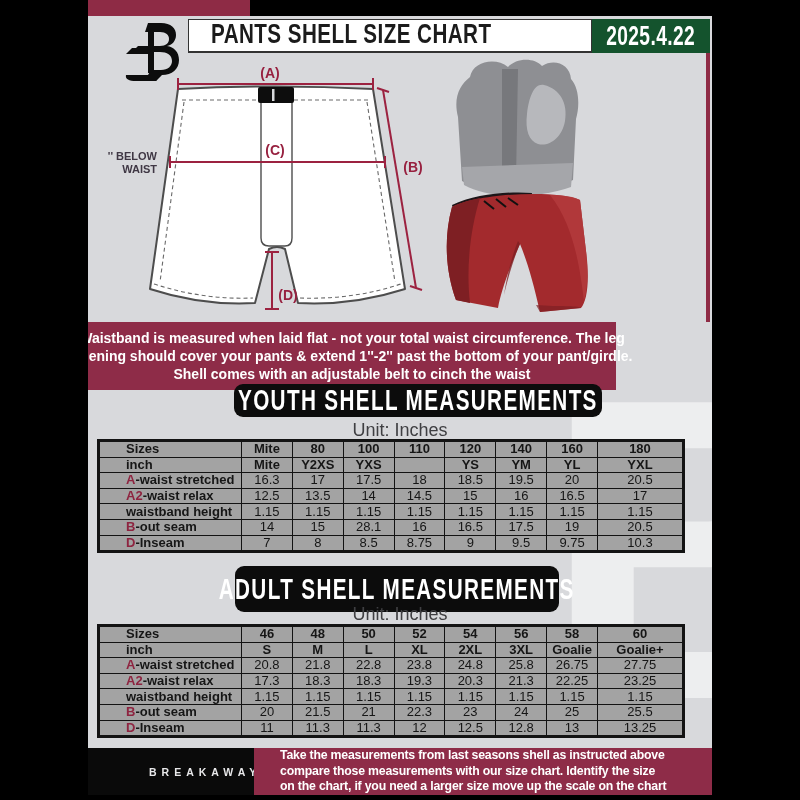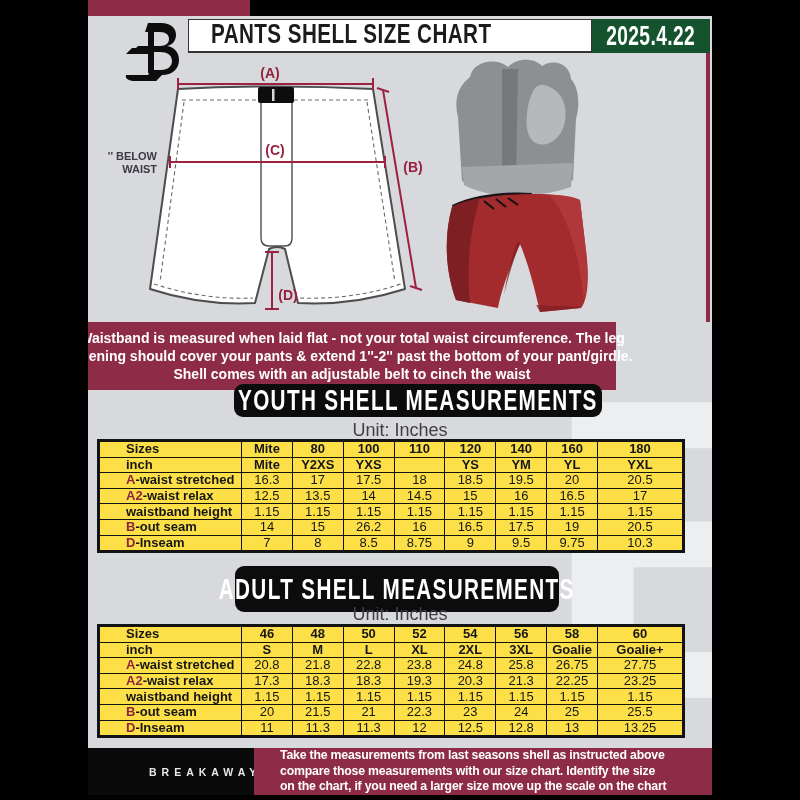--- a/index.html
+++ b/index.html
@@ -40,21 +40,21 @@
   .headBox .t{color:#fff;font-weight:bold;font-size:23px;letter-spacing:1.5px;white-space:nowrap;
               display:inline-block;transform:scale(.9,1.26);}
   #youthHead{left:146px;top:368px;width:368px;height:33px;}
   #adultHead{left:147px;top:550px;width:324px;height:46px;}
   .unit{position:absolute;left:0;width:624px;text-align:center;z-index:2;
         color:#3f3f42;font-size:18px;}
   #youthUnit{top:404px;}
   #adultUnit{top:588px;}
   
   .sizetable{position:absolute;left:9px;width:588px;border-collapse:collapse;table-layout:fixed;
-             background:#fde047;z-index:2;border:3px solid #131313;}
+             background:#a3a3a3;z-index:2;border:3px solid #131313;}
   #youthTable{top:423px;}
   #adultTable{top:608px;}
   .sizetable td{border:1.6px solid #131313;height:14.6px;font-size:13px;line-height:14px;
                 padding:0;text-align:center;color:#161616;overflow:hidden;white-space:nowrap;}
   .sizetable td.lbl{text-align:left;padding-left:26px;font-weight:bold;}
   .sizetable tr.hdr td{font-weight:bold;}
   .acc{color:#8e2440;}
   
   #footer{position:absolute;left:88px;top:748px;width:624px;height:47px;background:#0a0a0a;z-index:4;
           display:flex;}
@@ -234,21 +234,21 @@
             <td>1.15</td>
             <td>1.15</td>
             <td>1.15</td>
             <td>1.15</td>
             <td>1.15</td>
           </tr>
           <tr>
             <td class="lbl"><span class="acc">B</span>-out seam</td>
             <td>14</td>
             <td>15</td>
-            <td>26.2</td>
+            <td>28.1</td>
             <td>16</td>
             <td>16.5</td>
             <td>17.5</td>
             <td>19</td>
             <td>20.5</td>
           </tr>
           <tr>
             <td class="lbl"><span class="acc">D</span>-Inseam</td>
             <td>7</td>
             <td>8</td>

